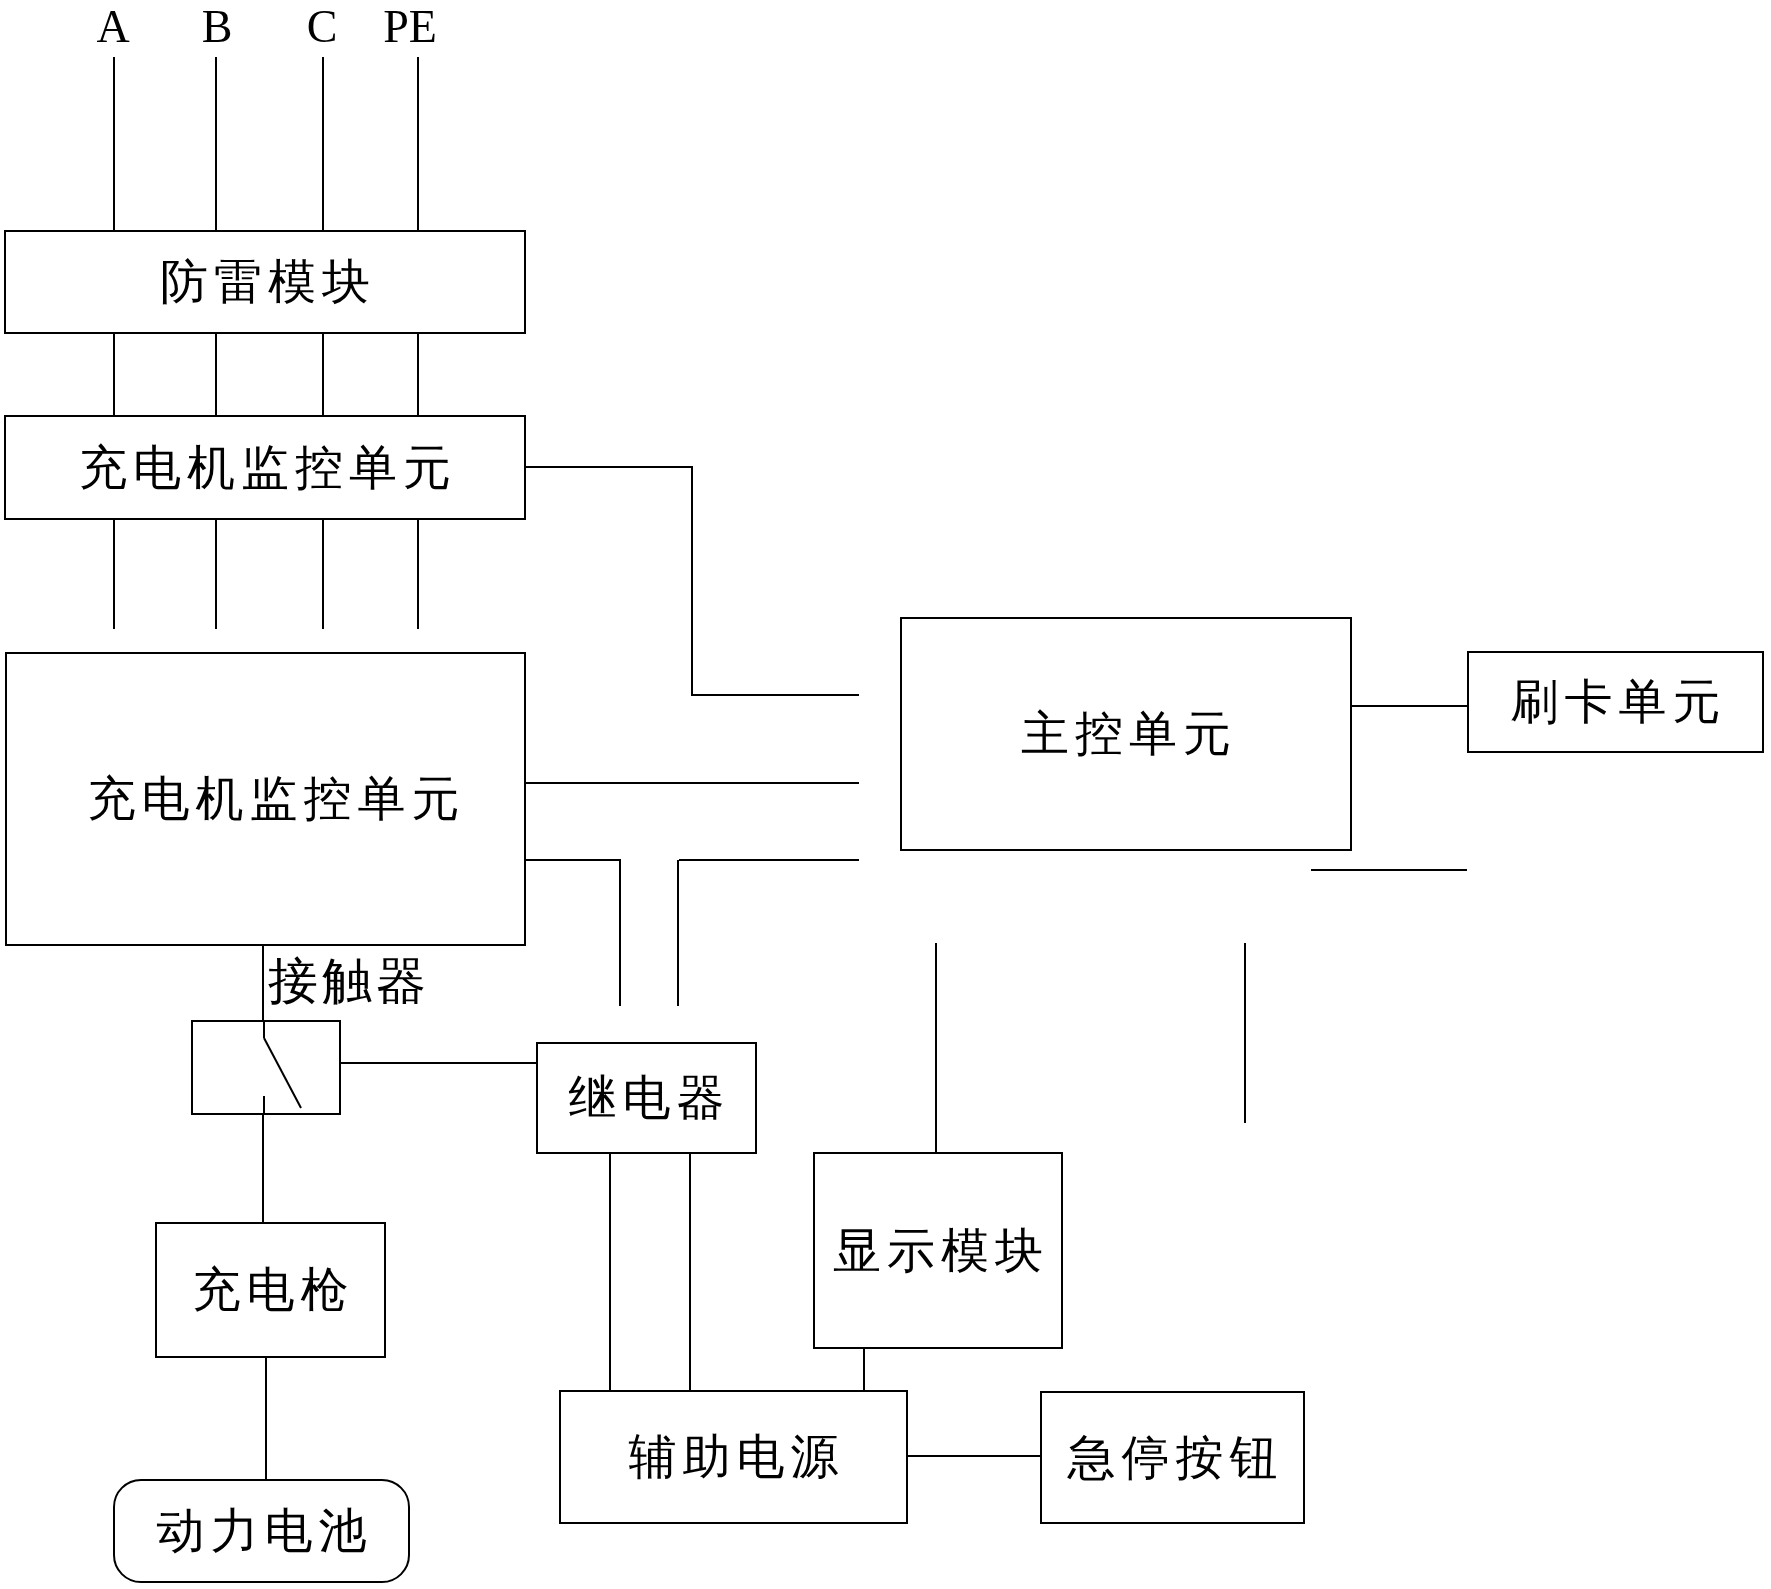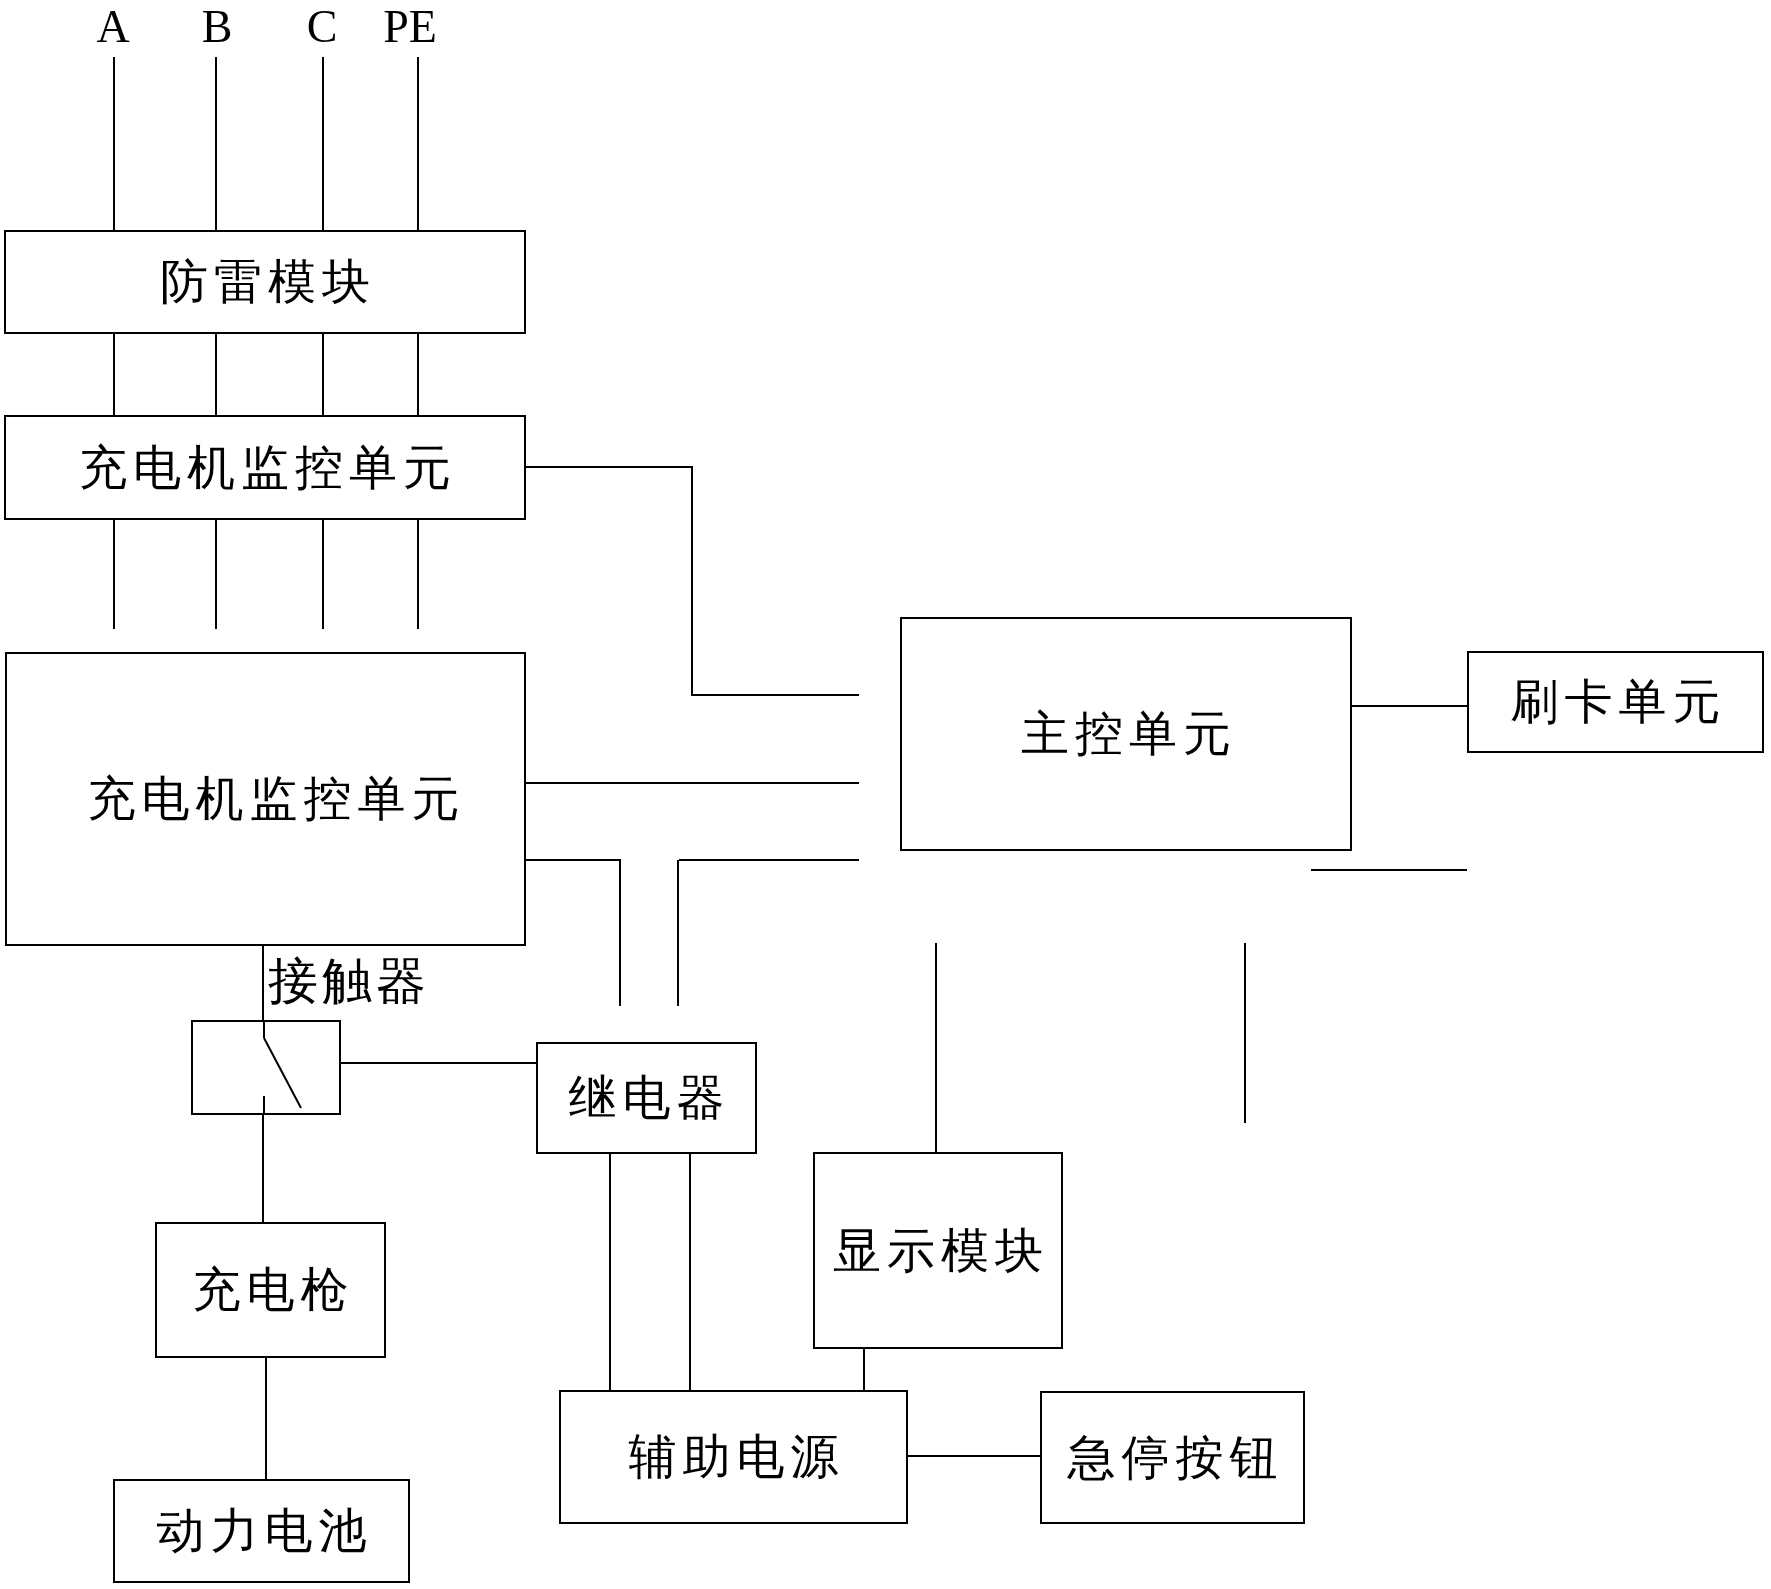--- a/index.html
+++ b/index.html
@@ -25,21 +25,21 @@
   #box-main{left:864px;top:617px;width:452px;height:234px;margin-left:36px;}
   #box-card{left:1467px;top:651px;width:297px;height:102px;}
   #box-signal{left:1467px;top:818px;width:297px;height:103px;}
   #box-contactor{left:191px;top:1020px;width:150px;height:95px;}
   #box-relay{left:536px;top:1042px;width:221px;height:112px;}
   #box-display{left:813px;top:1152px;width:250px;height:197px;}
   #box-remote{left:1123px;top:1123px;width:247px;height:170px;}
   #box-aux{left:559px;top:1390px;width:349px;height:134px;}
   #box-estop{left:1040px;top:1391px;width:265px;height:133px;}
   #box-gun{left:155px;top:1222px;width:231px;height:136px;}
-  #box-battery{left:113px;top:1479px;width:297px;height:104px;}
+  #box-battery{left:113px;top:1479px;width:297px;height:104px;border-radius:28px;}
   
   #phase-a{left:68px;}  #phase-b{left:172px;}  #phase-c{left:277px;}  #phase-pe{left:365px;}
   
   #contactor-label{position:absolute;left:268px;top:948px;font-size:50px;letter-spacing:4px;}
   
   #l-a1{left:113px;top:57px;height:173px;}
   #l-b1{left:215px;top:57px;height:173px;}
   #l-c1{left:322px;top:57px;height:173px;}
   #l-pe1{left:417px;top:57px;height:173px;}
   #l-a2{left:113px;top:333px;height:82px;}

